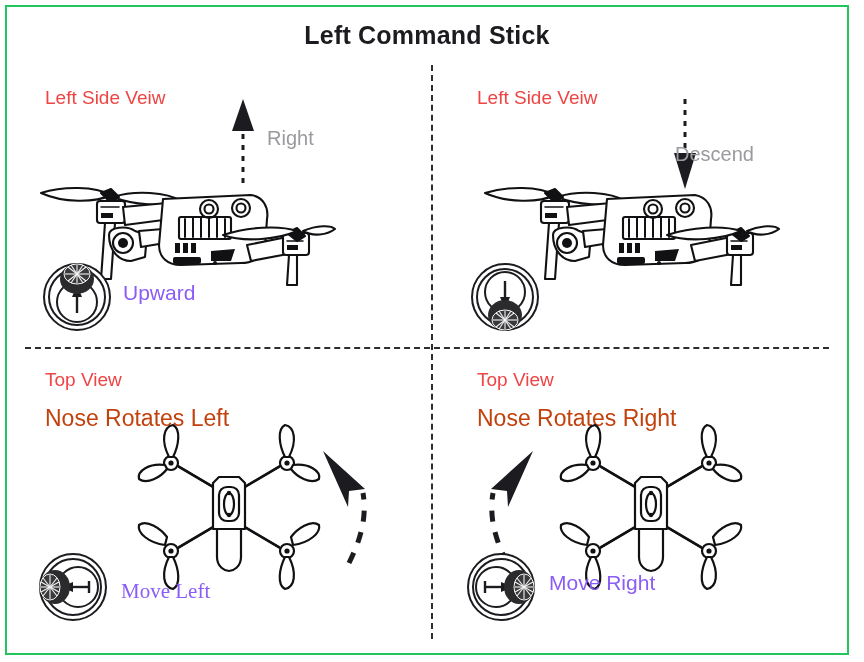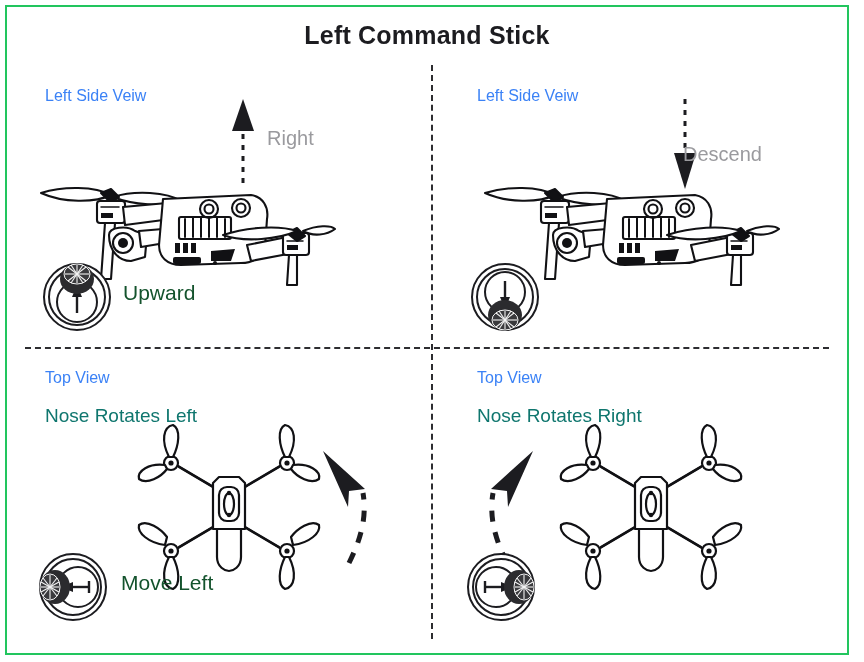--- a/index.html
+++ b/index.html
@@ -61,42 +61,42 @@
     width: 424px;
     height: 285px;
   }
   #quad-tl { left: 2px;   top: 58px; }
   #quad-tr { left: 426px; top: 58px; }
   #quad-bl { left: 2px;   top: 348px; }
   #quad-br { left: 426px; top: 348px; }
 
   .view-label {
     position: absolute;
-    font-size: 16px;
-    color: #3b82f6;
+    font-size: 19px;
+    color: #ef4444;
     white-space: nowrap;
   }
   .sub-label {
     position: absolute;
-    font-size: 19px;
-    color: #0f766e;
+    font-size: 23px;
+    color: #c2410c;
     white-space: nowrap;
   }
 
   .motion-label {
     position: absolute;
     font-size: 20px;
     color: #9a9a9e;
     white-space: nowrap;
   }
 
   .stick-label {
     position: absolute;
     font-size: 21px;
-    color: #14532d;
+    color: #8b5cf6;
     white-space: nowrap;
   }
 
   .art {
     position: absolute;
   }
   .arrow {
     position: absolute;
   }
   .stick {
@@ -220,21 +220,21 @@
 
     <span class="view-label" style="left:44px; top:22px;">Left Side Veiw</span>
 
     <div class="arrow" style="left:232px; top:34px;">
       <svg width="40" height="90" viewBox="0 0 40 90">
         <line x1="20" y1="0" x2="20" y2="56" stroke="#1c1c20" stroke-width="3" stroke-dasharray="5,6"></line>
         <polygon points="20,90 31,54 9,54" fill="#1c1c20"></polygon>
       </svg>
     </div>
 
-    <span class="motion-label" style="left:250px; top:78px;">Descend</span>
+    <span class="motion-label" style="left:242px; top:78px;">Descend</span>
 
     <div class="art" style="left:46px; top:108px;">
       <svg width="300" height="120" viewBox="0 0 300 120">
         <g fill="none" stroke="#111114" stroke-width="2.1" stroke-linejoin="round" stroke-linecap="round">
           <path d="M6 20 C 28 13, 60 13, 76 22 C 60 30, 28 30, 6 20 Z" fill="#fff"></path>
           <path d="M78 24 C 100 17, 132 19, 146 28 C 128 34, 98 32, 78 24 Z" fill="#fff"></path>
           <path d="M66 20 l10 -4 8 8 -8 6 z" fill="#111114"></path>
           <rect x="62" y="28" width="28" height="22" rx="3" fill="#fff"></rect>
           <path d="M66 34 h18" stroke-width="1.5"></path>
           <rect x="66" y="40" width="12" height="5" fill="#111114" stroke="none"></rect>
@@ -377,21 +377,21 @@
           <line x1="13" y1="24" x2="13" y2="48"></line>
           <line x1="4" y1="36" x2="22" y2="36"></line>
           <line x1="6" y1="27" x2="20" y2="45"></line>
           <line x1="20" y1="27" x2="6" y2="45"></line>
           <line x1="4" y1="31" x2="22" y2="41"></line>
           <line x1="4" y1="41" x2="22" y2="31"></line>
         </g>
       </svg>
     </div>
 
-    <span class="stick-label" style="left:112px; top:216px;">Move Left</span>
+    <span class="stick-label" style="left:112px; top:224px;font-family:Liberation Serif, serif;">Move Left</span>
   </div>
 
   <div class="quad" id="quad-br">
 
     <span class="view-label" style="left:44px; top:14px;">Top View</span>
     <span class="sub-label" style="left:44px; top:50px;text-align:right;">Nose Rotates Right</span>
 
     <div class="art" style="left:128px; top:92px;">
       <svg width="180" height="130" viewBox="0 0 180 130">
         <g fill="none" stroke="#111114" stroke-width="2.2" stroke-linejoin="round" stroke-linecap="round">
@@ -452,15 +452,16 @@
           <line x1="59" y1="24" x2="59" y2="48"></line>
           <line x1="50" y1="36" x2="68" y2="36"></line>
           <line x1="52" y1="27" x2="66" y2="45"></line>
           <line x1="66" y1="27" x2="52" y2="45"></line>
           <line x1="50" y1="31" x2="68" y2="41"></line>
           <line x1="50" y1="41" x2="68" y2="31"></line>
         </g>
       </svg>
     </div>
 
+    <span class="stick-label" style="left:116px; top:216px;">Move Right</span>
   </div>
 
 </div>
 
 </body></html>

